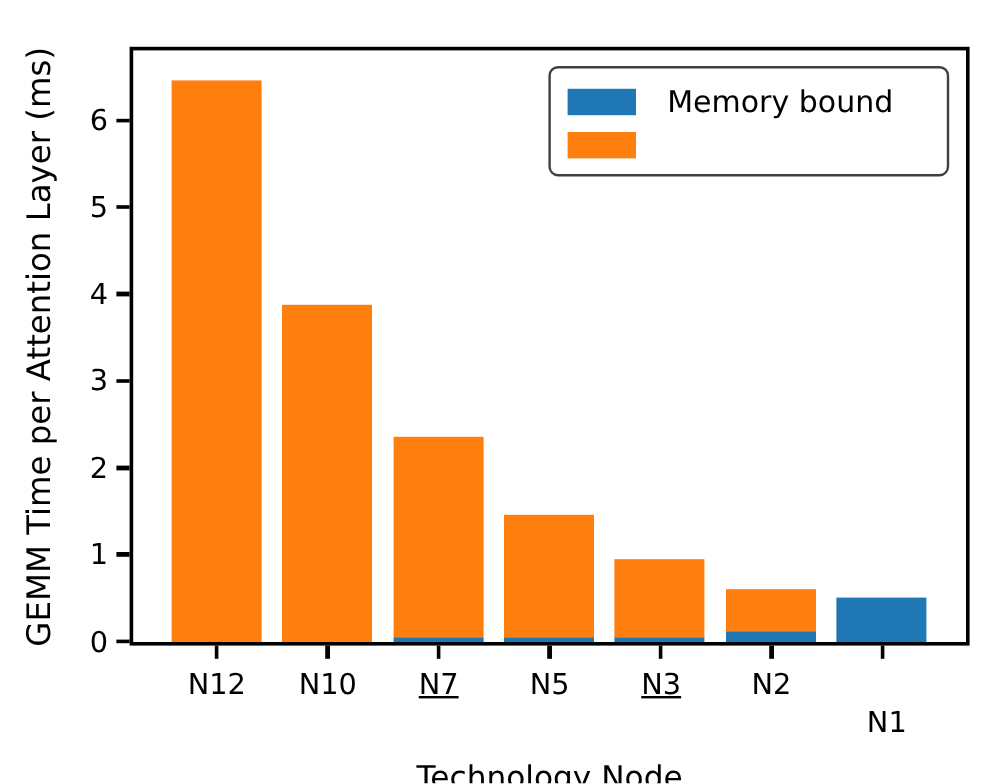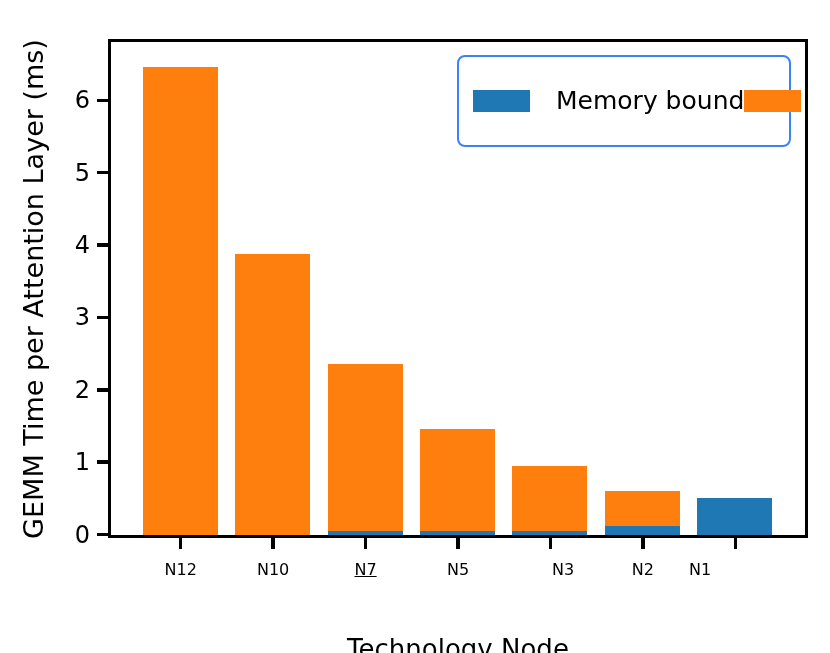--- a/index.html
+++ b/index.html
@@ -28,24 +28,24 @@
   }
   .bar-seg { position: absolute; }
   .legend {
     position: absolute;
     top: 13px;
     right: 14px;
     width: 334px;
     height: 92px;
     box-sizing: border-box;
     background: #ffffff;
-    border: 2px solid #3b82f6;
+    border: 2px solid #404040;
     border-radius: 8px;
     display: flex;
-    flex-direction: row;
+    flex-direction: column;
     justify-content: space-around;
     padding: 8px 0 8px 14px;
     z-index: 5;
   }
   .legend-row {
     display: flex;
     align-items: center;
     gap: 26px;
   }
   .swatch {
@@ -79,21 +79,21 @@
     top: 538px;
     width: 3.5px;
     height: 11px;
     background: #000000;
   }
   .xtick-label {
     position: absolute;
     top: 554px;
     width: 90px;
     text-align: center;
-    font-size: 16px;
+    font-size: 24px;
     line-height: 32px;
   }
   .xlabel {
     position: absolute;
     left: 108px;
     top: 592px;
     width: 700px;
     text-align: center;
     font-size: 26px;
     line-height: 34px;
@@ -161,21 +161,21 @@
   <div id="xticks">
       <div class="xtick-mark" style="left: 178.964px;"></div>
       <div class="xtick-label" style="left: 135.714px;">N12</div>
       <div class="xtick-mark" style="left: 271.393px;"></div>
       <div class="xtick-label" style="left: 228.143px;">N10</div>
       <div class="xtick-mark" style="left: 363.821px;"></div>
       <div class="xtick-label" style="left: 320.571px; text-decoration: underline;">N7</div>
       <div class="xtick-mark" style="left: 456.25px;"></div>
       <div class="xtick-label" style="left: 413px;">N5</div>
       <div class="xtick-mark" style="left: 548.679px;"></div>
-      <div class="xtick-label" style="left: 518px;">N3</div>
+      <div class="xtick-label" style="left: 506px; text-decoration: underline;">N3</div>
       <div class="xtick-mark" style="left: 641.107px;"></div>
       <div class="xtick-label" style="left: 597.857px;">N2</div>
       <div class="xtick-mark" style="left: 733.536px;"></div>
-      <div class="xtick-label" style="left: 655px;">N1</div>
+      <div class="xtick-label" style="left: 694px; margin-top: 32px;">N1</div>
     </div>
 
   <div class="xlabel">Technology Node</div>
 </div>
 
 </body></html>

